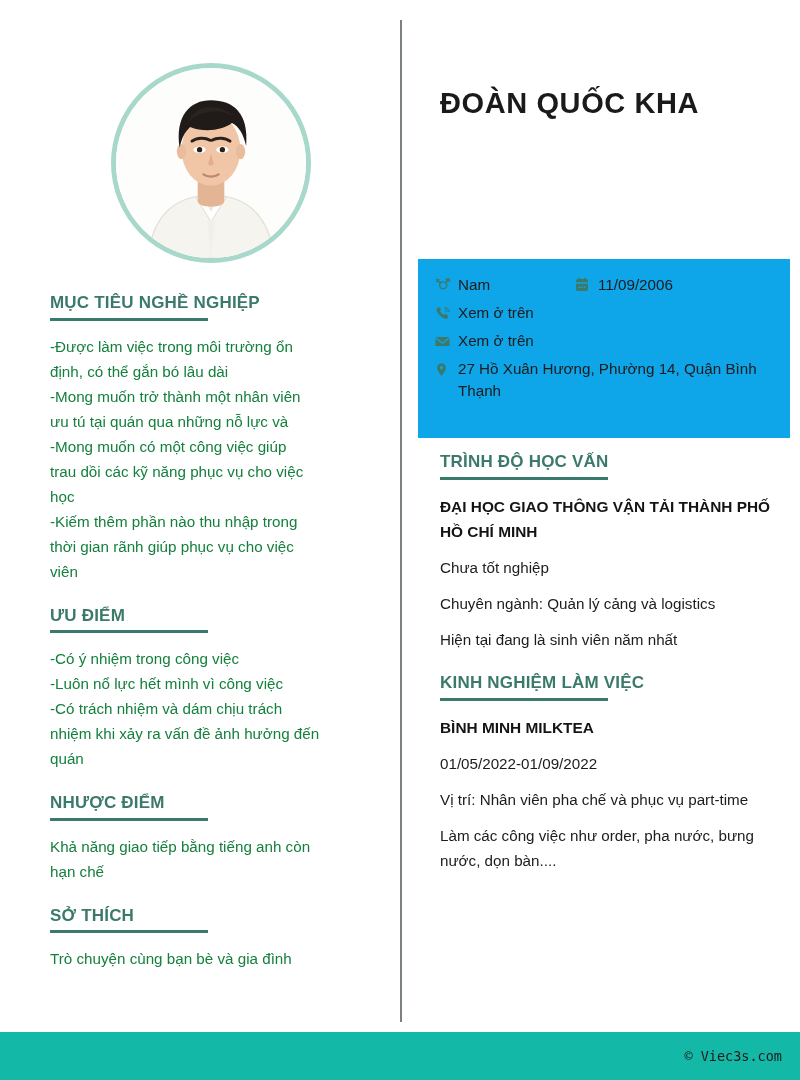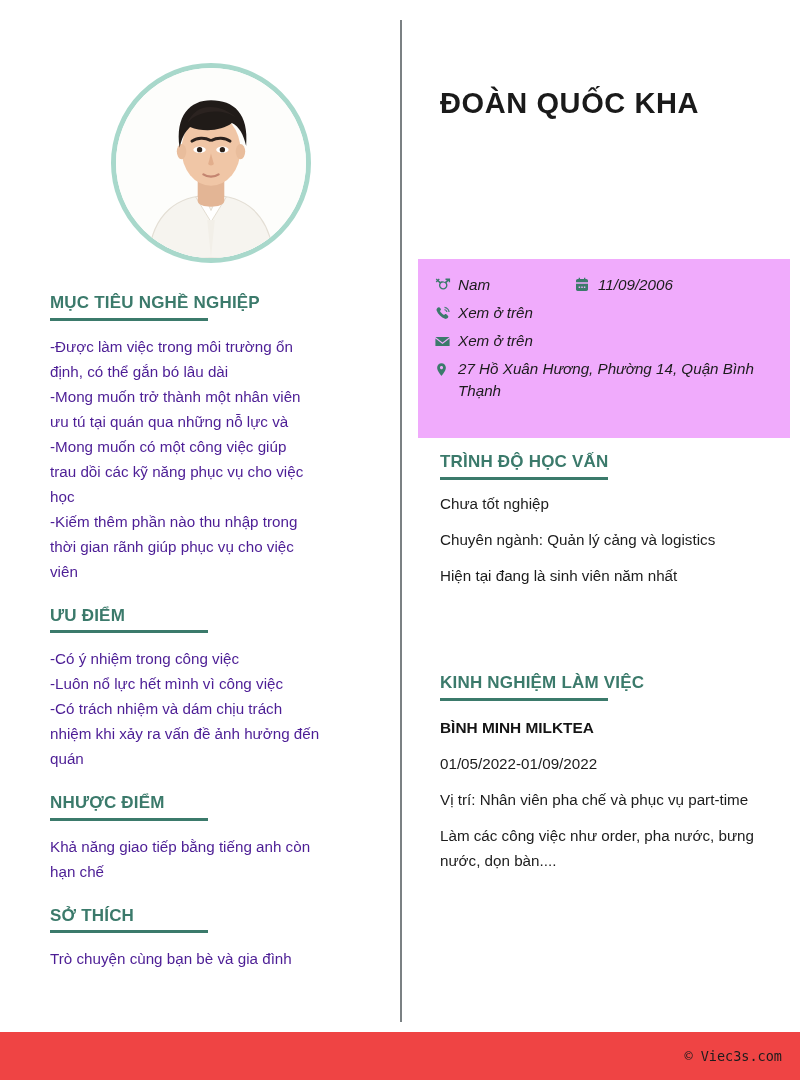--- a/index.html
+++ b/index.html
@@ -66,21 +66,21 @@
     height: 3px;
     background: #3b7a6b;
     margin-top: 5px;
   }
   .sec-block { margin-top: 22px; }
   .sec-block.first { margin-top: 30px; }
 
   .body-text {
     font-size: 15.2px;
     line-height: 25px;
-    color: #4c1d95;
+    color: #15803d;
     text-align: justify;
     margin-top: 13px;
   }
   .body-text .ln { display: block; }
 
   
   .right-col {
     position: absolute;
     left: 418px;
     top: 0;
@@ -103,23 +103,22 @@
     margin-top: 11px;
   }
 
   
   .contact-card {
     position: absolute;
     left: 0;
     top: 259px;
     width: 372px;
     height: 179px;
-    background: #f0abfc;
+    background: #0ea5e9;
     padding: 14px 24px 0 16px;
-    font-style: italic;
   }
   .c-row { display: flex; align-items: flex-start; margin-bottom: 5px; }
   .c-item { display: flex; align-items: flex-start; }
   .c-item.gender { width: 140px; flex: 0 0 140px; }
   .c-icon {
     width: 24px;
     flex: 0 0 24px;
     height: 22px;
     display: flex;
     align-items: center;
@@ -153,21 +152,21 @@
     margin-top: 11px;
   }
 
   
   .footer {
     position: absolute;
     left: 0;
     top: 1032px;
     width: 800px;
     height: 48px;
-    background: #ef4444;
+    background: #14b8a6;
     display: flex;
     align-items: center;
     justify-content: flex-end;
     padding-right: 18px;
   }
   .footer-text {
     font-family: "DejaVu Sans Mono", monospace;
     font-size: 13.5px;
     color: #1c1c1c;
   }
@@ -324,20 +323,21 @@
           </span>
           <span class="c-text">27 Hồ Xuân Hương, Phường 14, Quận Bình Thạnh</span>
         </div>
       </div>
 
     </div>
 
     <div class="r-sec" style="top:452px;">
       <div class="sec-head">TRÌNH ĐỘ HỌC VẤN</div>
       <div class="sec-rule"></div>
+      <div class="entry-title">ĐẠI HỌC GIAO THÔNG VẬN TẢI THÀNH PHỐ HỒ CHÍ MINH</div>
       <div class="entry-line">Chưa tốt nghiệp</div>
       <div class="entry-line">Chuyên ngành: Quản lý cảng và logistics</div>
       <div class="entry-line">Hiện tại đang là sinh viên năm nhất</div>
     </div>
 
     <div class="r-sec" style="top:673px;">
       <div class="sec-head">KINH NGHIỆM LÀM VIỆC</div>
       <div class="sec-rule"></div>
       <div class="entry-title">BÌNH MINH MILKTEA</div>
       <div class="entry-line">01/05/2022-01/09/2022</div>

